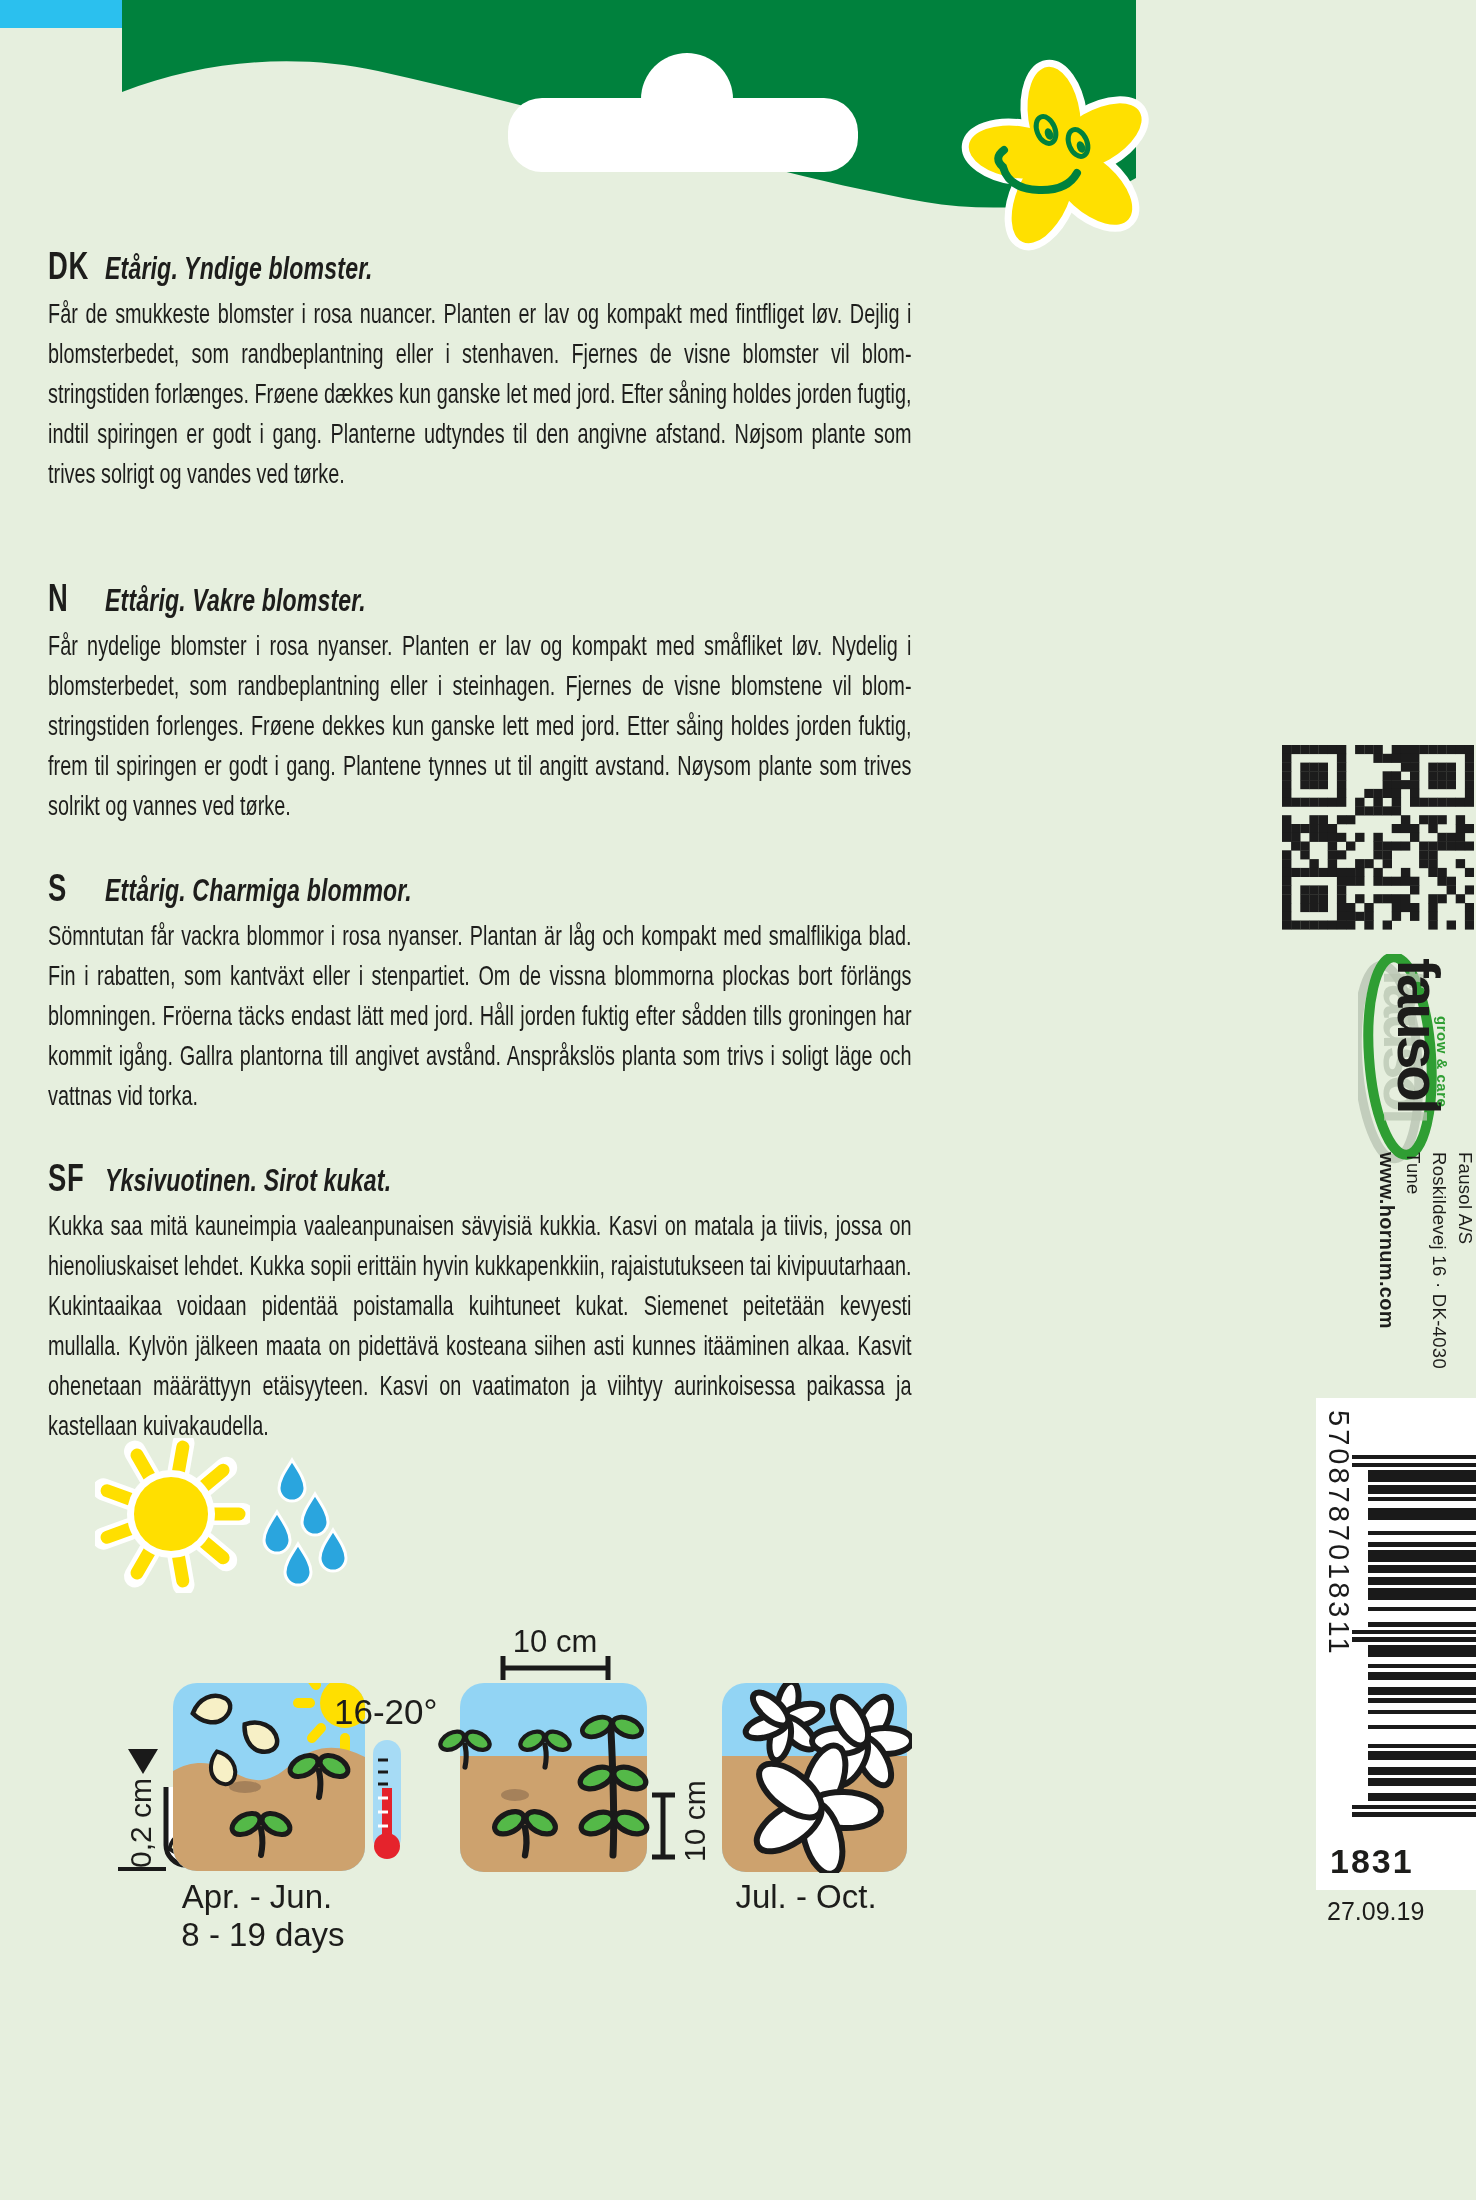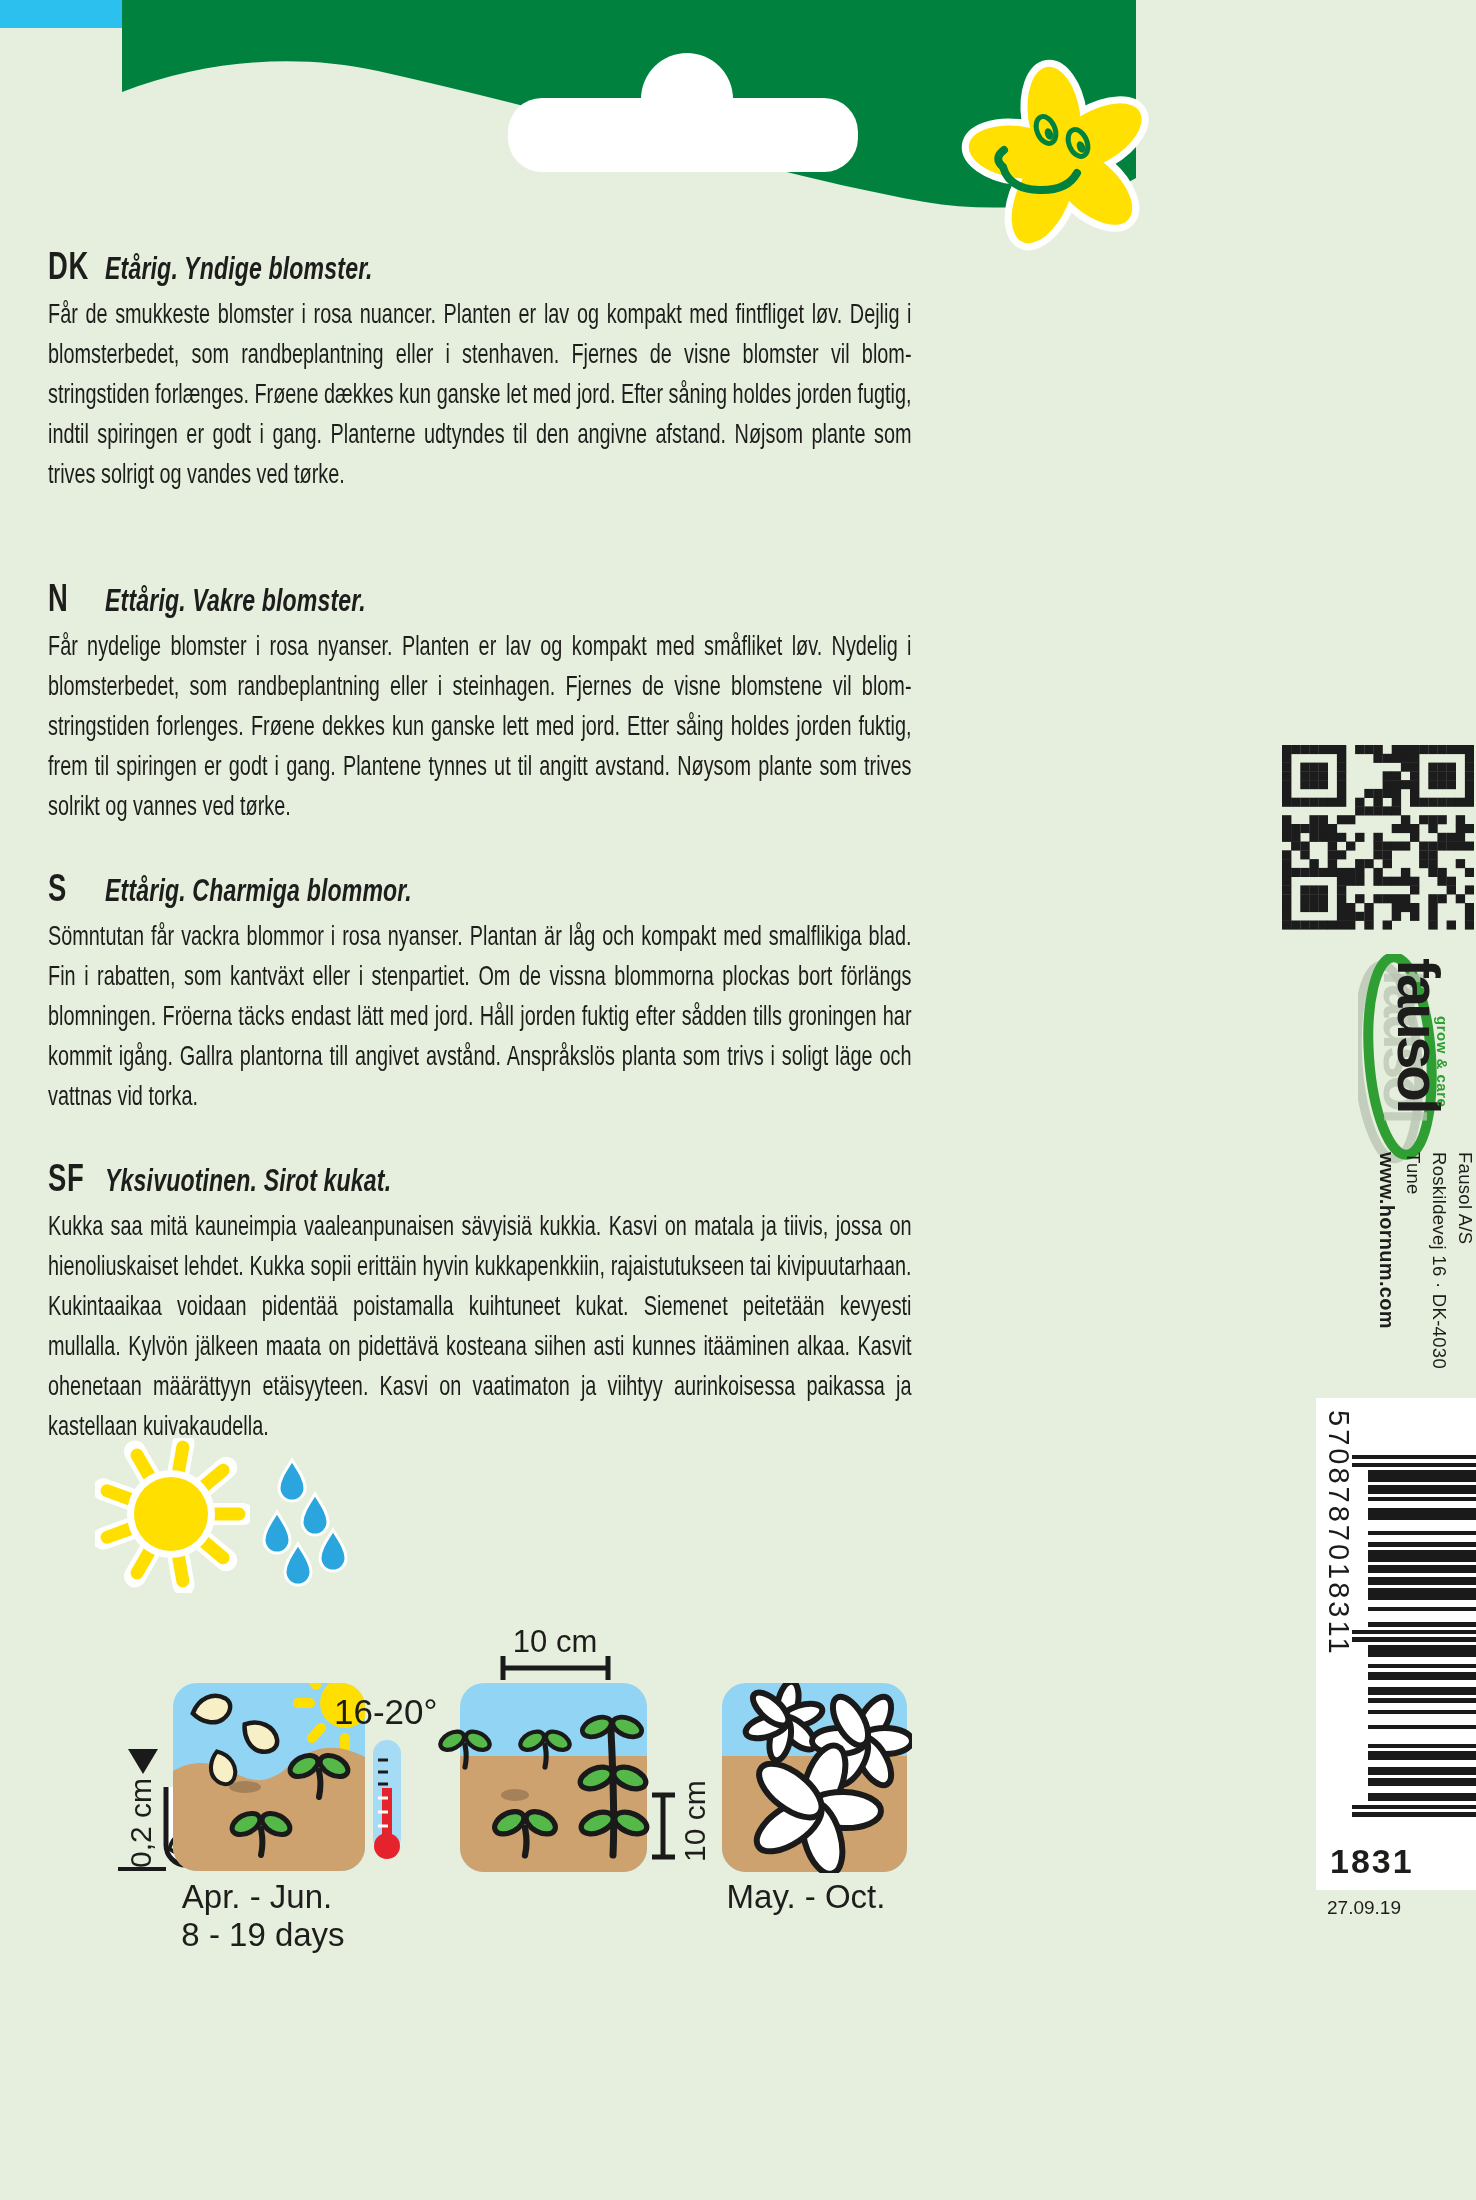--- a/index.html
+++ b/index.html
@@ -24,21 +24,21 @@
   .rot{transform-origin:0 0;transform:rotate(-90deg);}
   .plabel{position:absolute;font-size:33px;text-align:center;white-space:nowrap;}
   
   .vtext{position:absolute;writing-mode:vertical-rl;font-size:18.5px;line-height:26px;
          letter-spacing:0.3px;color:#1d1d1b;}
   .vtext .www{font-weight:bold;font-size:20px;}
   .whitebox{position:absolute;left:1316px;top:1398px;width:160px;height:492px;background:#fff;}
   .eandigits{position:absolute;left:6px;top:12px;height:440px;writing-mode:vertical-rl;
              font-size:29px;letter-spacing:3px;color:#1a1a1a;}
   .itemno{position:absolute;left:14px;top:444px;font-size:34px;font-weight:bold;letter-spacing:2px;}
-  .dateno{position:absolute;left:1327px;top:1897px;font-size:19px;}
+  .dateno{position:absolute;left:1327px;top:1897px;font-size:25px;}
   .bar{position:absolute;background:#1a1a1a;}
   
   .fausol-wrap{position:absolute;left:1358px;top:954px;width:110px;height:210px;}
   .fausol-txt{position:absolute;left:26px;top:4px;writing-mode:vertical-rl;
               font-size:60px;font-weight:bold;letter-spacing:-4px;color:#1d1d1b;}
   .fausol-shadow{position:absolute;left:12px;top:14px;writing-mode:vertical-rl;
               font-size:60px;font-weight:bold;letter-spacing:-4px;color:#b9c6b2;opacity:.75;}
   .growcare{position:absolute;left:76px;top:62px;writing-mode:vertical-rl;
             font-size:15px;font-weight:bold;color:#2f9e33;letter-spacing:0.5px;}
 </style>
@@ -282,21 +282,21 @@
       <ellipse cx="140" cy="35" rx="13" ry="27" transform="rotate(330 140 58)" fill="#fff" stroke="#1a1a1a" stroke-width="6"></ellipse>
   <ellipse cx="92" cy="96" rx="18" ry="37" transform="rotate(20 92 126)" fill="#fff" stroke="#1a1a1a" stroke-width="6"></ellipse>
       <ellipse cx="92" cy="96" rx="18" ry="37" transform="rotate(92 92 126)" fill="#fff" stroke="#1a1a1a" stroke-width="6"></ellipse>
       <ellipse cx="92" cy="96" rx="18" ry="37" transform="rotate(164 92 126)" fill="#fff" stroke="#1a1a1a" stroke-width="6"></ellipse>
       <ellipse cx="92" cy="96" rx="18" ry="37" transform="rotate(236 92 126)" fill="#fff" stroke="#1a1a1a" stroke-width="6"></ellipse>
       <ellipse cx="92" cy="96" rx="18" ry="37" transform="rotate(308 92 126)" fill="#fff" stroke="#1a1a1a" stroke-width="6"></ellipse>
     </svg>
 
   <div class="plabel" style="left:172px;top:1878px;width:170px">Apr. - Jun.</div>
   <div class="plabel" style="left:178px;top:1916px;width:170px">8 - 19 days</div>
-  <div class="plabel" style="left:726px;top:1878px;width:160px">May. - Oct.</div>
+  <div class="plabel" style="left:726px;top:1878px;width:160px">Jul. - Oct.</div>
 
   <svg class="abs" style="left:1282px;top:745px" width="192" height="185" id="qr">
       <rect x="0.0" y="0.0" width="9.4" height="9.1" fill="#1c1c1c"></rect>
       <rect x="9.1" y="0.0" width="9.4" height="9.1" fill="#1c1c1c"></rect>
       <rect x="18.3" y="0.0" width="9.4" height="9.1" fill="#1c1c1c"></rect>
       <rect x="27.4" y="0.0" width="9.4" height="9.1" fill="#1c1c1c"></rect>
       <rect x="36.6" y="0.0" width="9.4" height="9.1" fill="#1c1c1c"></rect>
       <rect x="45.7" y="0.0" width="9.4" height="9.1" fill="#1c1c1c"></rect>
       <rect x="54.9" y="0.0" width="9.4" height="9.1" fill="#1c1c1c"></rect>
       <rect x="73.1" y="0.0" width="9.4" height="9.1" fill="#1c1c1c"></rect>

